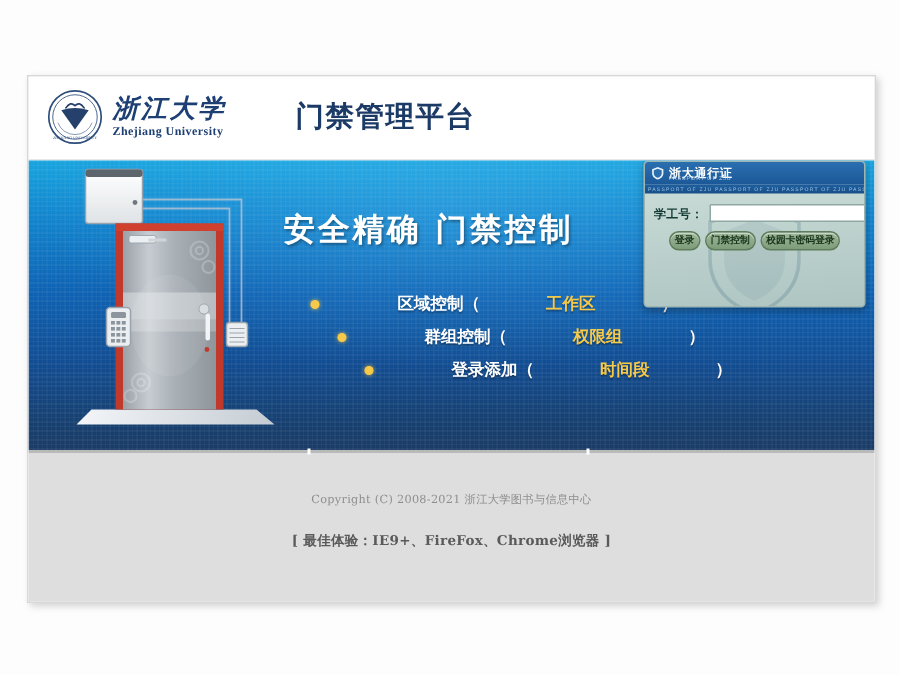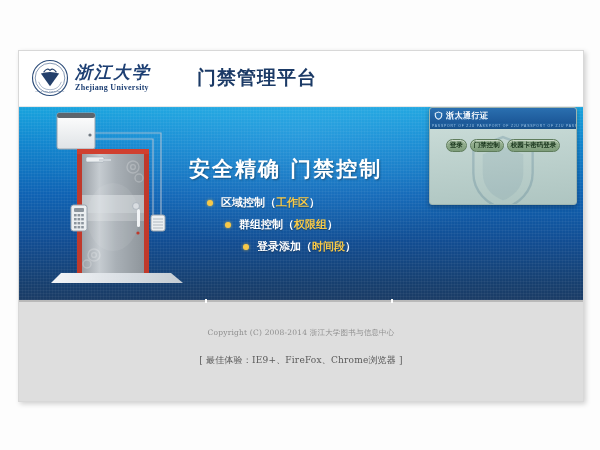--- a/index.html
+++ b/index.html
@@ -70,37 +70,38 @@
   #banner-glow{
     position:absolute;left:-5%;top:-40%;
     width:110%;height:120%;
     background:radial-gradient(ellipse at 50% 45%,rgba(90,190,245,.30) 0%,rgba(90,190,245,0) 62%);
     pointer-events:none;
   }
   
   #door-art{position:absolute;left:30px;top:0px;width:140px;height:193px;z-index:3;}
   
   #headline{
-    position:absolute;left:170px;top:48px;z-index:4;
+    position:absolute;left:170px;top:32px;z-index:4;
     font-size:21px;font-weight:bold;color:#ffffff;
     letter-spacing:2px;
     text-shadow:1px 1px 2px rgba(0,0,0,.35);
     font-family:"DejaVu Sans","Liberation Sans",sans-serif;
     white-space:nowrap;
   }
   #feature-list{
     position:absolute;left:188px;top:88px;z-index:4;
     list-style:none;margin:0;padding:0;
   }
   #feature-list li{
     display:flex;align-items:center;
     color:#ffffff;font-size:11px;font-weight:bold;
     margin-bottom:7px;white-space:nowrap;
     text-shadow:0 1px 1px rgba(0,0,0,.3);
     font-family:"DejaVu Sans","Liberation Sans",sans-serif;
+    gap:44px;
   }
   #feature-list li:nth-child(2){margin-left:18px;text-align:right;}
   #feature-list li:nth-child(3){margin-left:36px;}
   .bullet{
     width:6px;height:6px;border-radius:50%;
     background:#f7c948;margin-right:8px;flex:none;
     box-shadow:0 0 3px rgba(247,201,72,.8);
   }
   .hl-accent{color:#f7c948;}
   
@@ -198,21 +199,21 @@
   }
   #footer-inner{
     padding-top:26px;text-align:center;
   }
   #copyright{
     font-size:7.5px;color:#8e8e8e;letter-spacing:.2px;
     font-family:"DejaVu Serif","Liberation Serif",serif;
   }
   #browser-note{
     margin-top:16px;
-    font-size:9px;color:#5a5a5a;font-weight:normal;
+    font-size:9px;color:#5a5a5a;font-weight:bold;
     letter-spacing:.2px;
     font-family:"DejaVu Serif","Liberation Serif",serif;
   }
 </style>
 </head>
 <body>
 
 <div id="page">
 
   <div id="card">
@@ -354,36 +355,40 @@
               <path d="M12 1 L22 5 V12 C22 18 17 22 12 23 C7 22 2 18 2 12 V5 Z" fill="#e8f2fb"></path>
               <path d="M12 4 L19 6.8 V12 C19 16.2 15.6 19.3 12 20.2 C8.4 19.3 5 16.2 5 12 V6.8 Z" fill="#2a6fb0"></path>
             </svg>
             <span id="login-title-cn">浙大通行证</span>
             <span id="login-title-en">PASSPORT OF ZJU</span>
           </div>
 
           <div id="login-ribbon">PASSPORT OF ZJU   PASSPORT OF ZJU   PASSPORT OF ZJU   PASSPORT OF ZJU</div>
 
           <div id="login-body">
+            <div class="field-row">
+              <span class="field-label">学工号：</span>
+              <input class="field-input" type="text" value="" style="">
+            </div>
             <div id="login-buttons">
               <button class="lbtn">登录</button>
               <button class="lbtn">门禁控制</button>
               <button class="lbtn">校园卡密码登录</button>
             </div>
           </div>
 
         </div>
       </div>
     </div>
 
     <div id="footer">
       <div id="footer-tabs">
         <span class="tab-notch" style="left:186px"></span>
         <span class="tab-notch" style="left:372px"></span>
       </div>
       <div id="footer-inner">
-        <div id="copyright">Copyright (C) 2008-2014 浙江大学图书与信息中心</div>
+        <div id="copyright">Copyright (C) 2008-2021 浙江大学图书与信息中心</div>
         <div id="browser-note">[ 最佳体验：IE9+、FireFox、Chrome浏览器 ]</div>
       </div>
     </div>
 
   </div>
 </div>
 
 </body></html>

